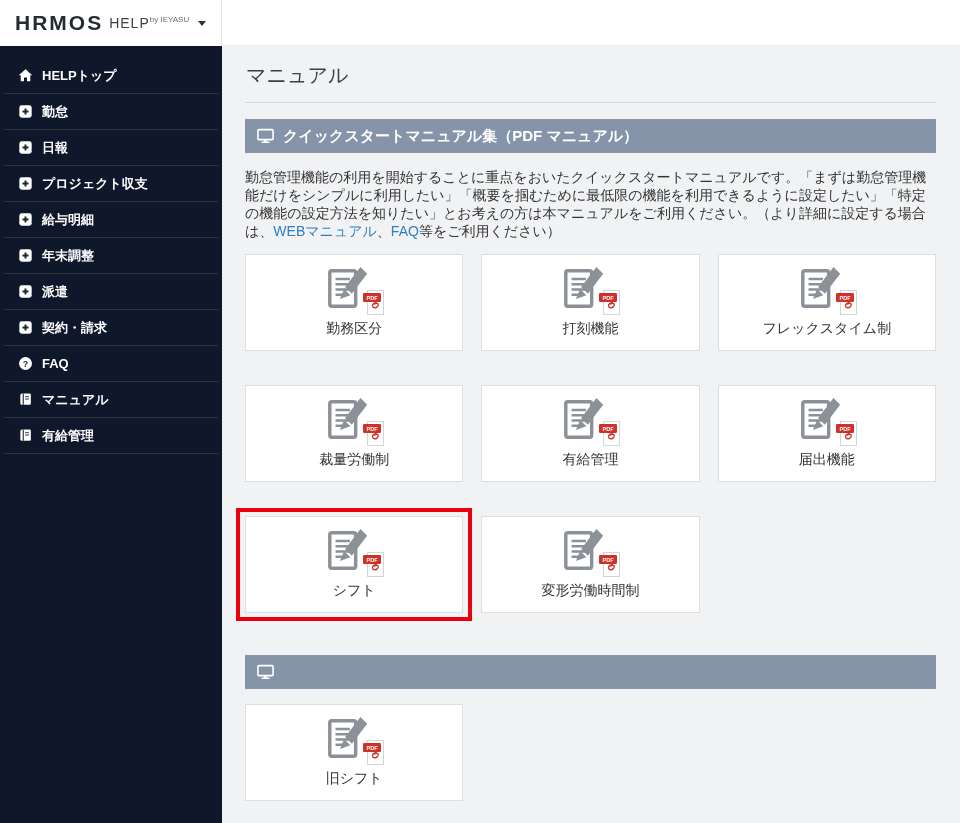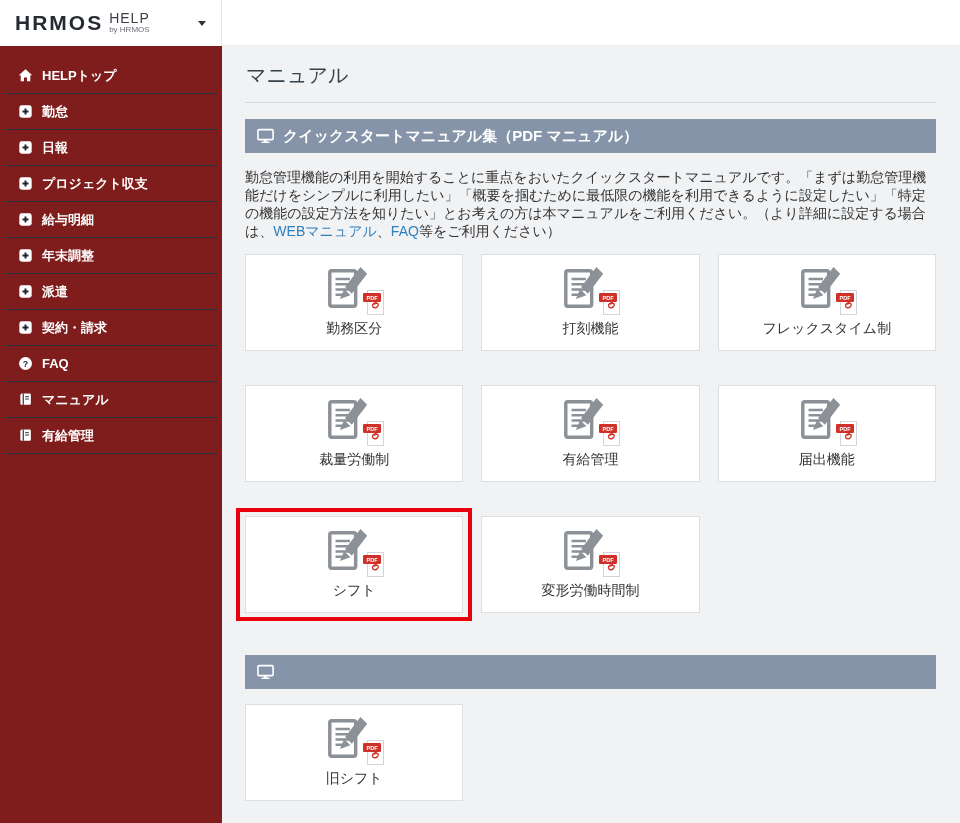--- a/index.html
+++ b/index.html
@@ -5,27 +5,27 @@
   * { box-sizing: border-box; }
   html,body { margin:0; padding:0; }
   body {
     width:960px; height:823px; overflow:hidden;
     font-family:"Liberation Sans","DejaVu Sans",sans-serif;
     background:#ffffff;
   }
   .app { display:flex; width:960px; height:823px; }
 
   
-  .sidebar { flex:0 0 222px; width:222px; background:#7f1d1d; display:flex; flex-direction:column; }
+  .sidebar { flex:0 0 222px; width:222px; background:#0f172a; display:flex; flex-direction:column; }
   .logo-area {
     height:46px; background:#fff; border-right:1px solid #e3e4e6;
     display:flex; align-items:center; padding:0 10px 0 15px; position:relative;
   }
   .brand { font-size:21px; font-weight:bold; letter-spacing:2px; color:#262b33; }
-  .brand-sub { margin-left:6px; display:flex; flex-direction:column; line-height:1.05; }
+  .brand-sub { margin-left:6px; display:flex; flex-direction:row; line-height:1.05; }
   .product { font-size:14px; color:#3c4148; letter-spacing:1px; }
   .byline { font-size:8px; color:#6a6f76; }
   .caret {
     position:absolute; right:15px; top:21px; width:0; height:0;
     border-left:4px solid transparent; border-right:4px solid transparent;
     border-top:5px solid #333; cursor:pointer;
   }
   .nav { list-style:none; margin:4px; padding:8px 0 0 0; }
   .nav-item {
     height:36px; display:flex; align-items:center; padding:0 14px;
@@ -112,21 +112,21 @@
   </defs>
 </svg>
 
 <div class="app">
 
   <aside class="sidebar">
     <div class="logo-area">
       <span class="brand">HRMOS</span>
       <span class="brand-sub">
         <span class="product">HELP</span>
-        <span class="byline">by HRMOS</span>
+        <span class="byline">by IEYASU</span>
       </span>
       <span class="caret"></span>
     </div>
 
     <ul class="nav">
       <li class="nav-item">
         <span class="nav-icon">
             <svg>
               <use href="#sym-home"></use>
             </svg>

